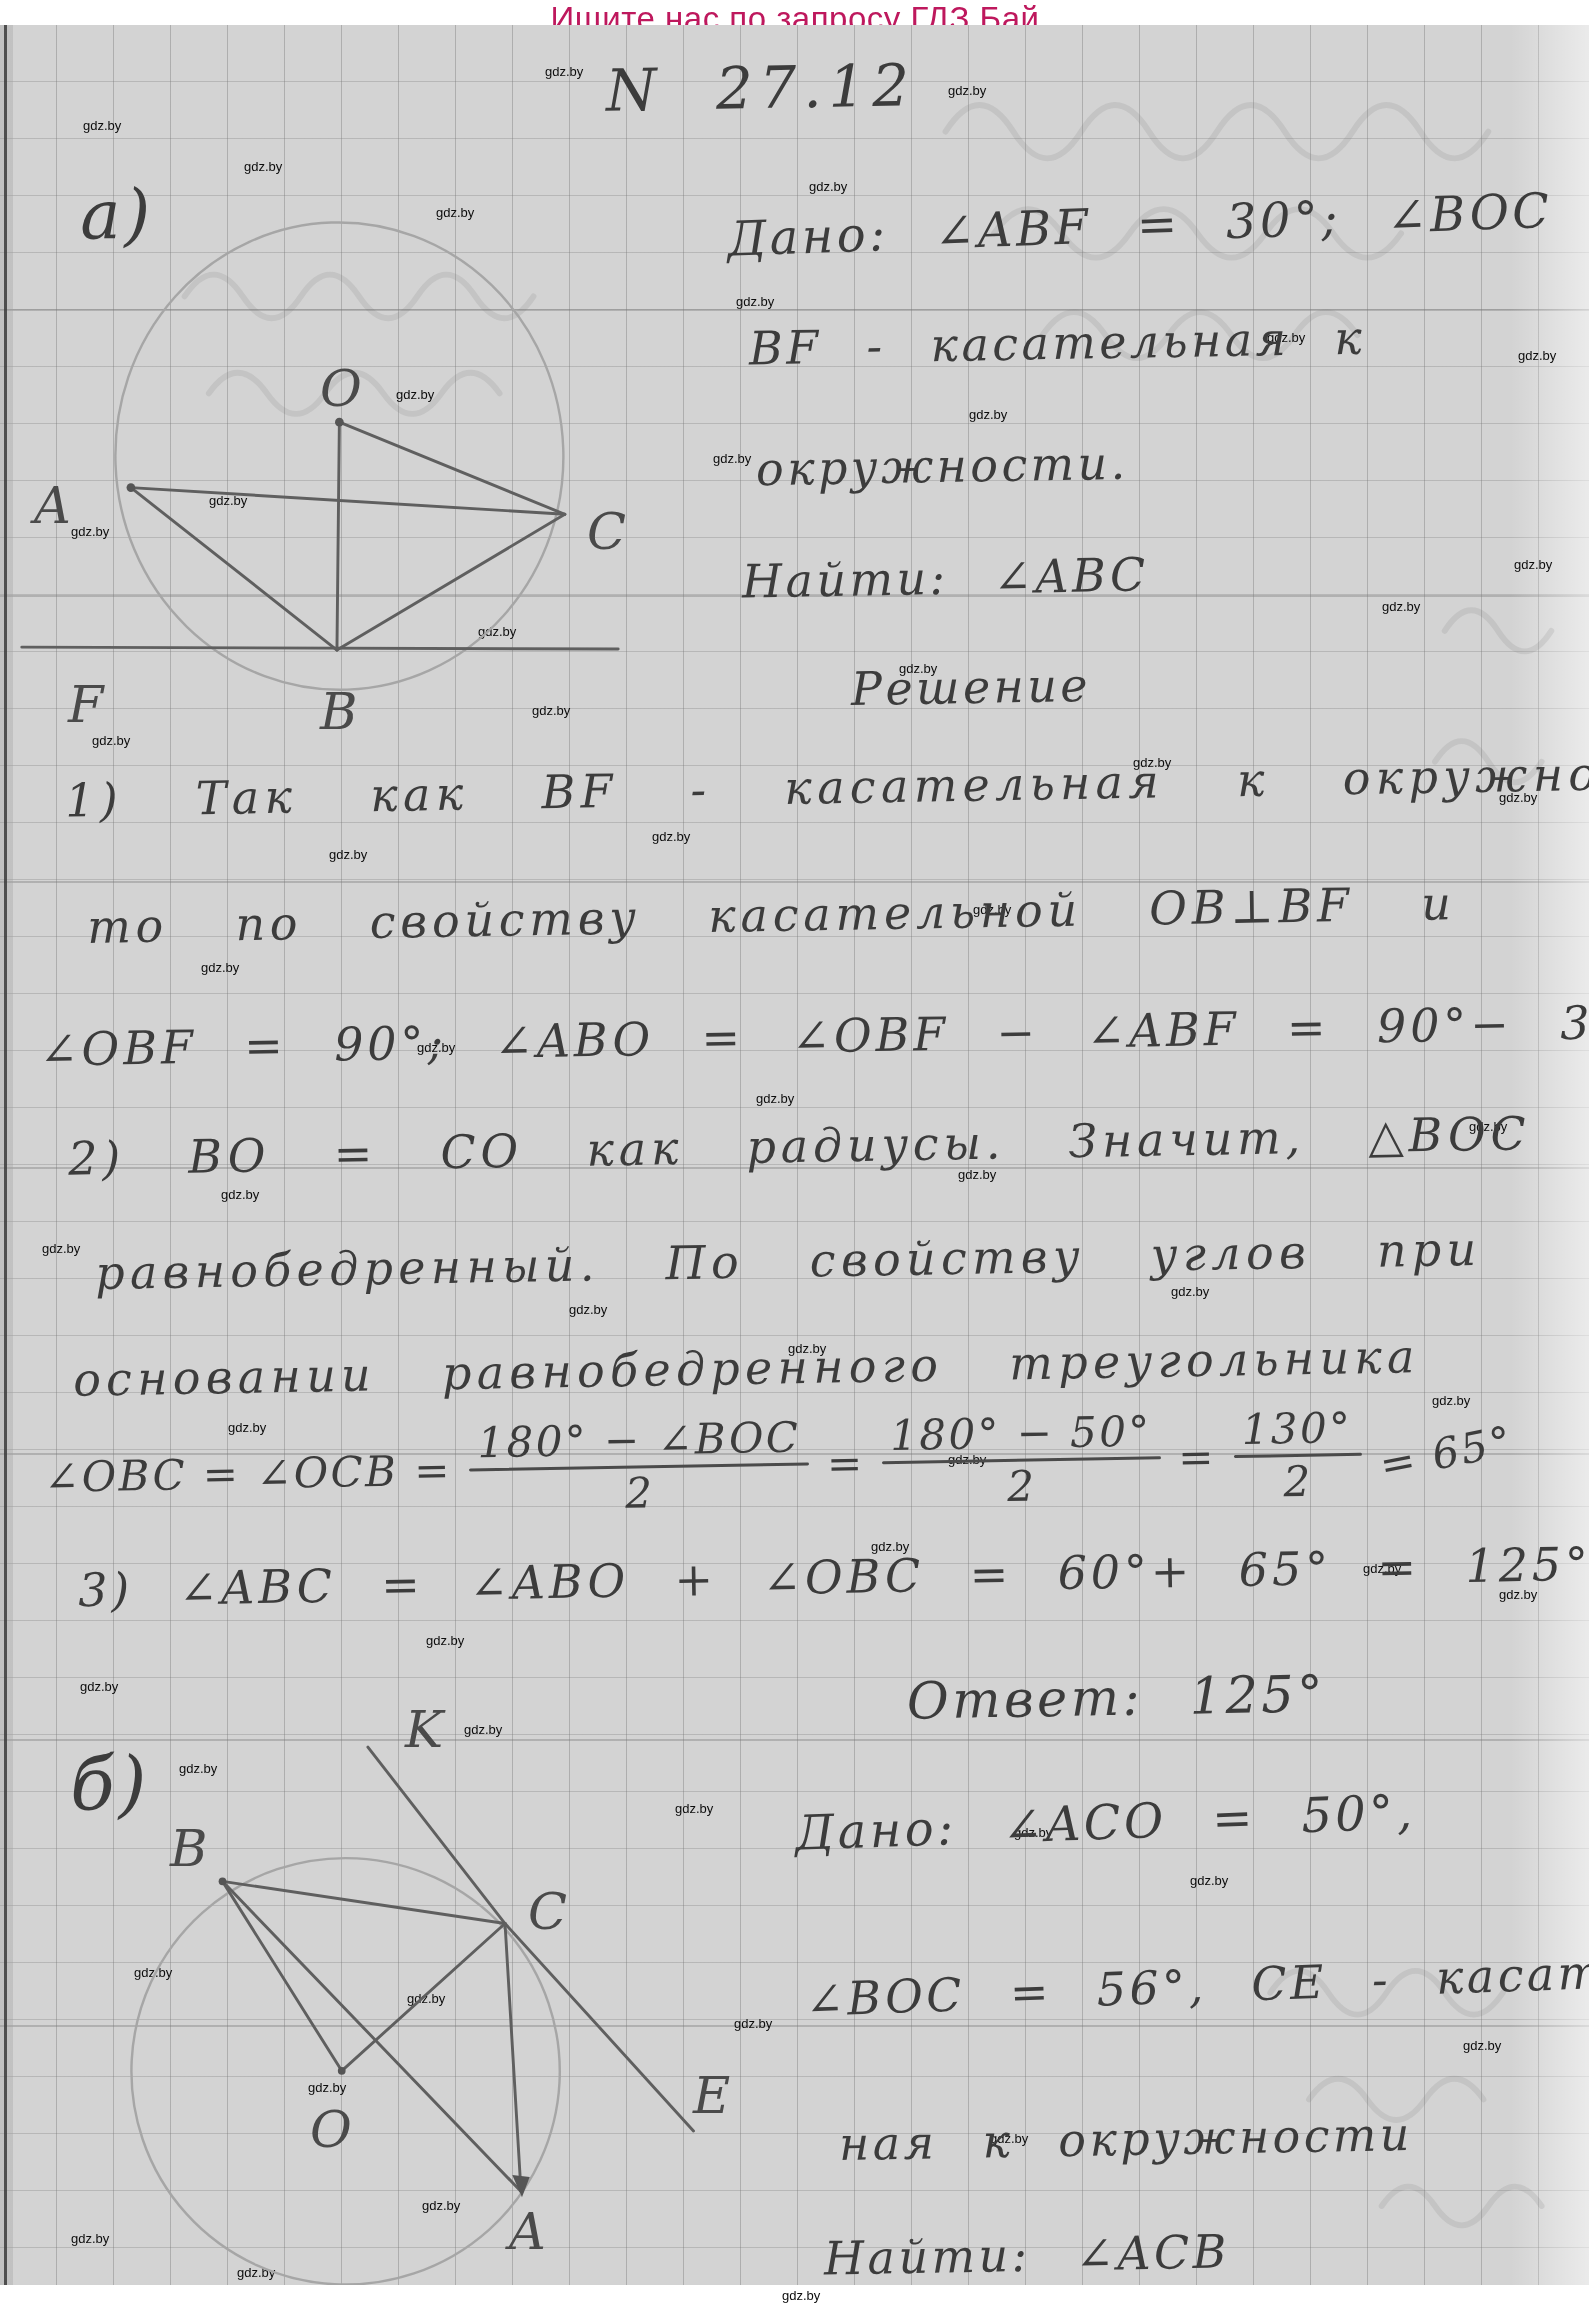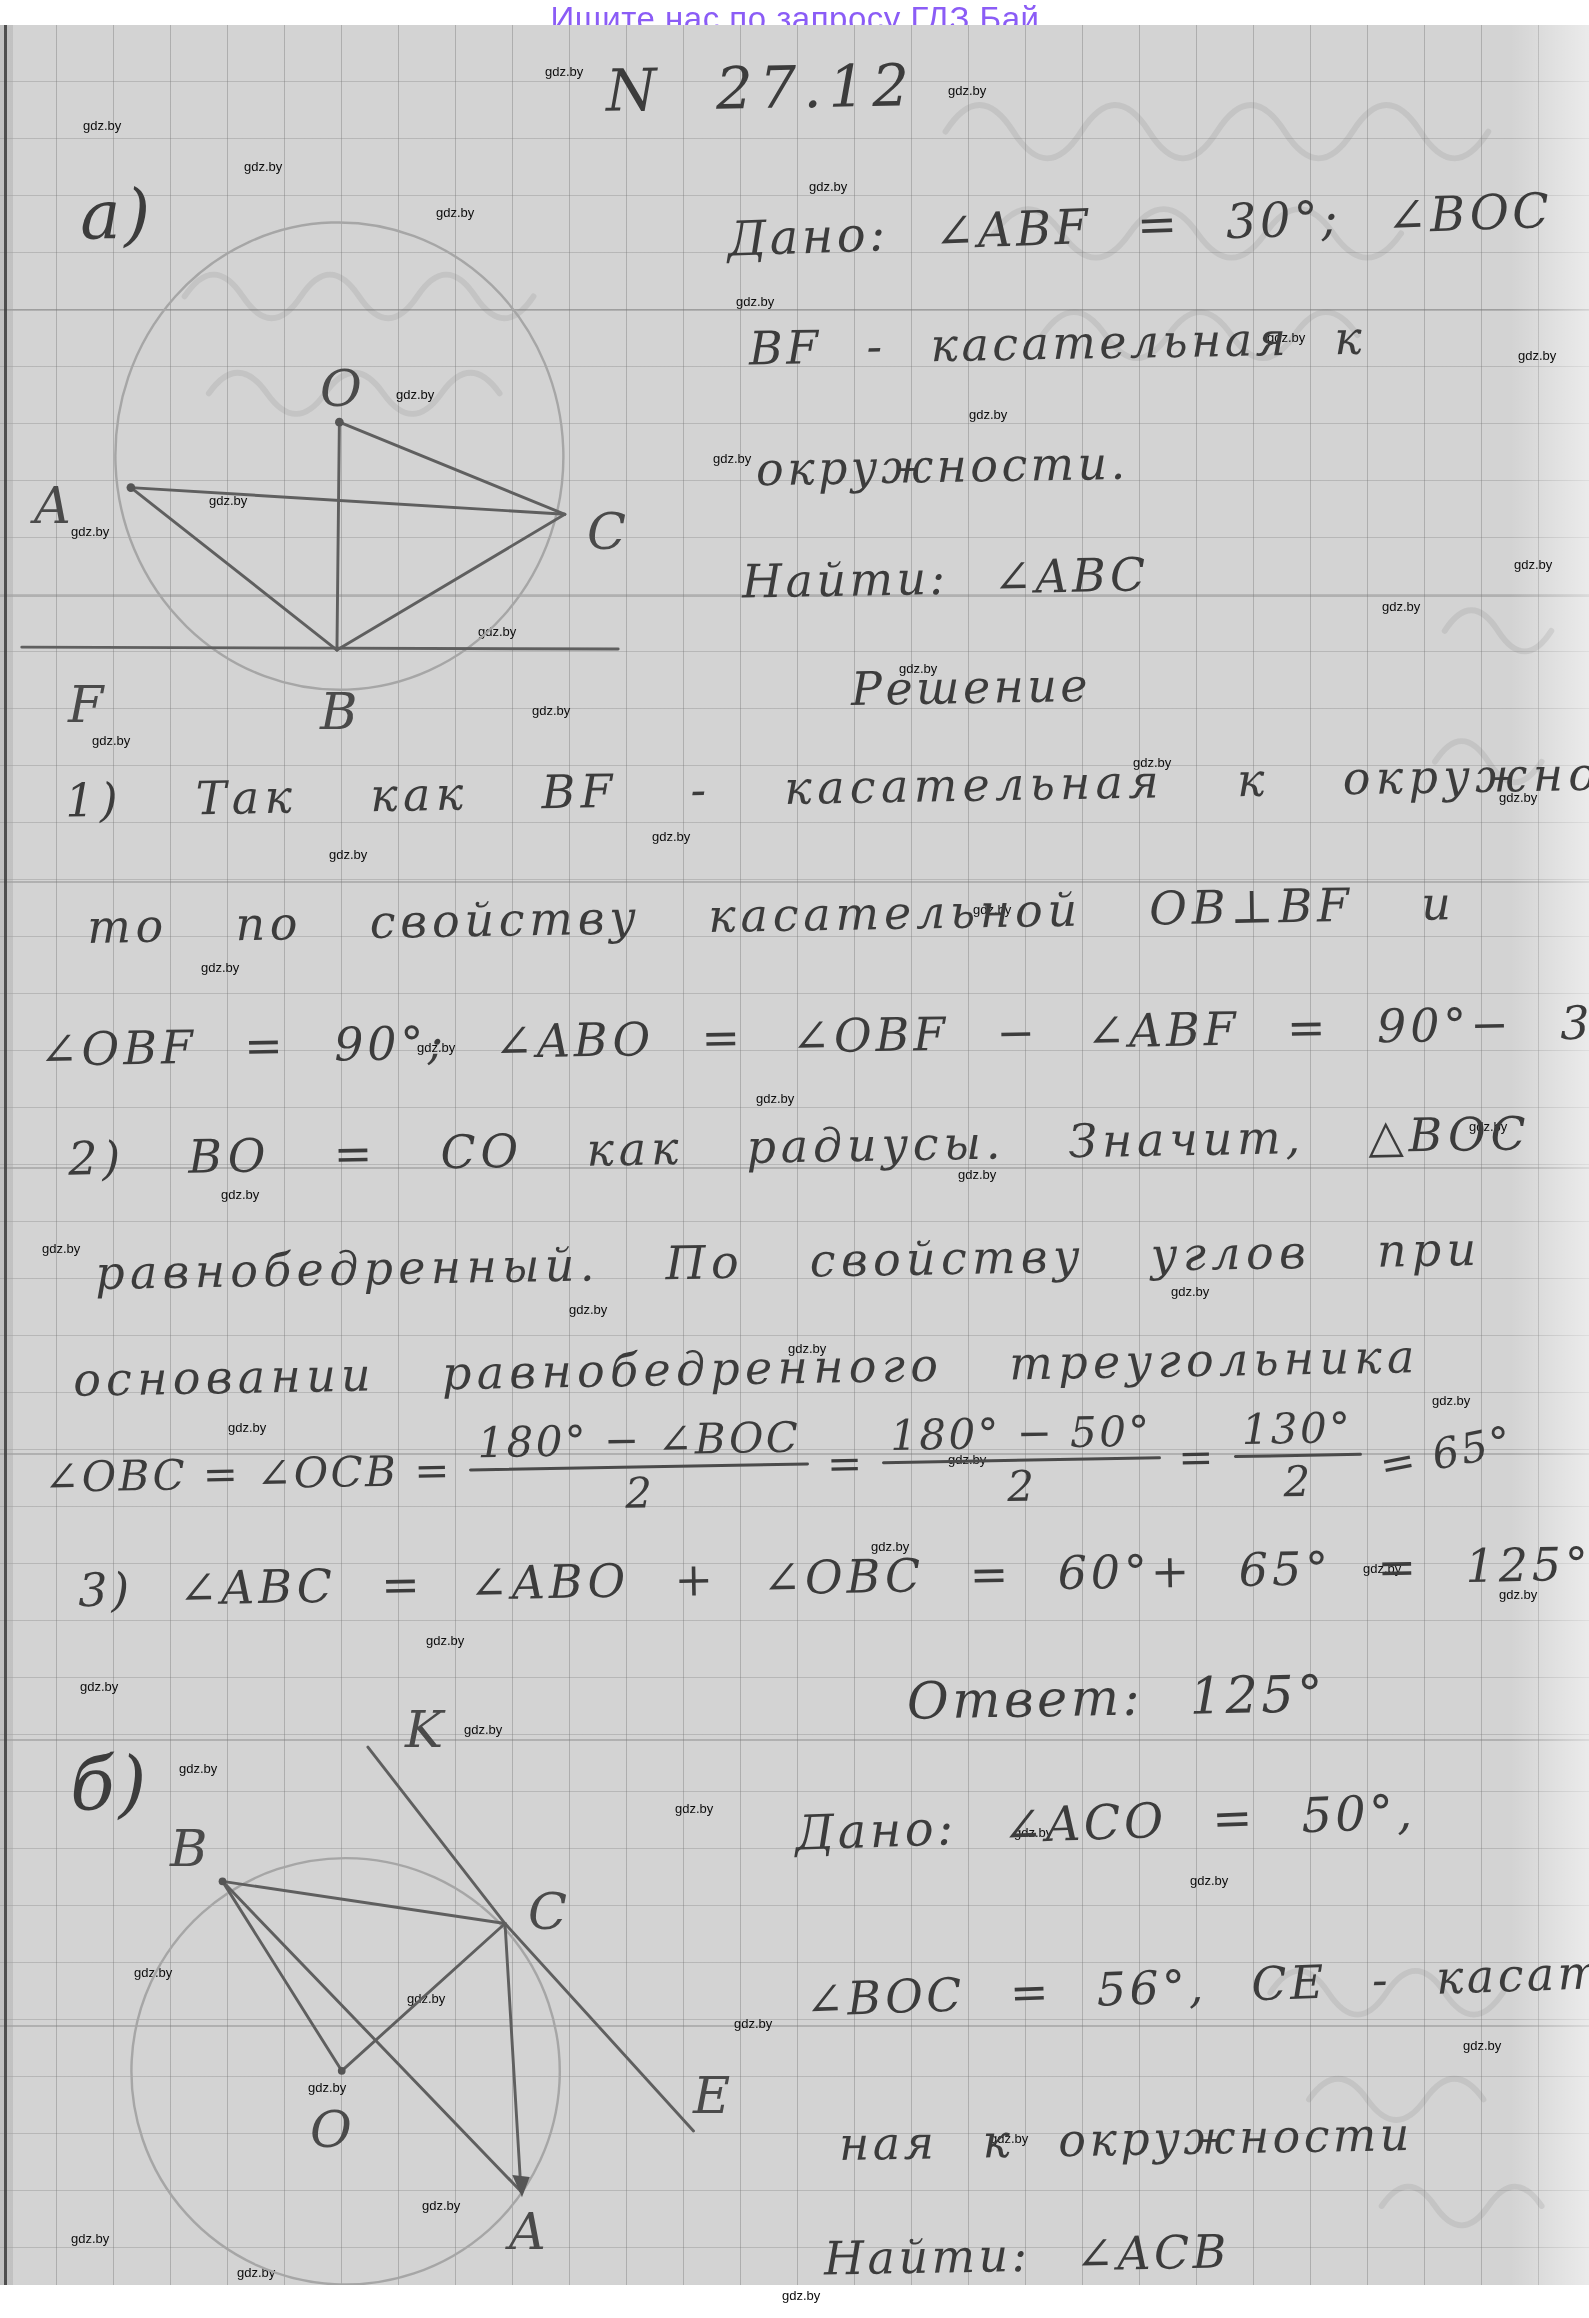--- a/index.html
+++ b/index.html
@@ -42,21 +42,21 @@
   .pencil{stroke:#5f5f5f;stroke-width:6;fill:none;stroke-linecap:round;}
   .pencil-faint{stroke:#a6a6a6;stroke-width:5;fill:none;}
   .dot{fill:#555;}
   .bleed{stroke:#767676;fill:none;opacity:.16;stroke-width:12;stroke-linecap:round;}
 </style>
 </head>
 <body>
 
 <div class="page">
 
-  <div class="promo-header" style="color: #8b5cf6;">Ищите нас по запросу ГДЗ Бай</div>
+  <div class="promo-header" style="color: #be185d;">Ищите нас по запросу ГДЗ Бай</div>
 
   <div class="paper">
     <div class="margin-line"></div>
 
     <svg class="diag" style="left:0;top:0" width="1590" height="2260" viewBox="0 0 3279 4663">
       <path class="bleed" d="M1950,220 q70,-110 140,0 t140,0 t140,0 t140,0 t140,0 t140,0 t140,0 t140,0"></path>
       <path class="bleed" d="M2050,430 q70,-100 140,0 t140,0 t140,0 t140,0 t140,0 t140,0"></path>
       <path class="bleed" d="M2150,640 q65,-95 130,0 t130,0 t130,0 t130,0 t130,0"></path>
       <path class="bleed" d="M380,560 q60,-90 120,0 t120,0 t120,0 t120,0 t120,0 t120,0"></path>
       <path class="bleed" d="M430,760 q60,-85 120,0 t120,0 t120,0 t120,0 t120,0"></path>

